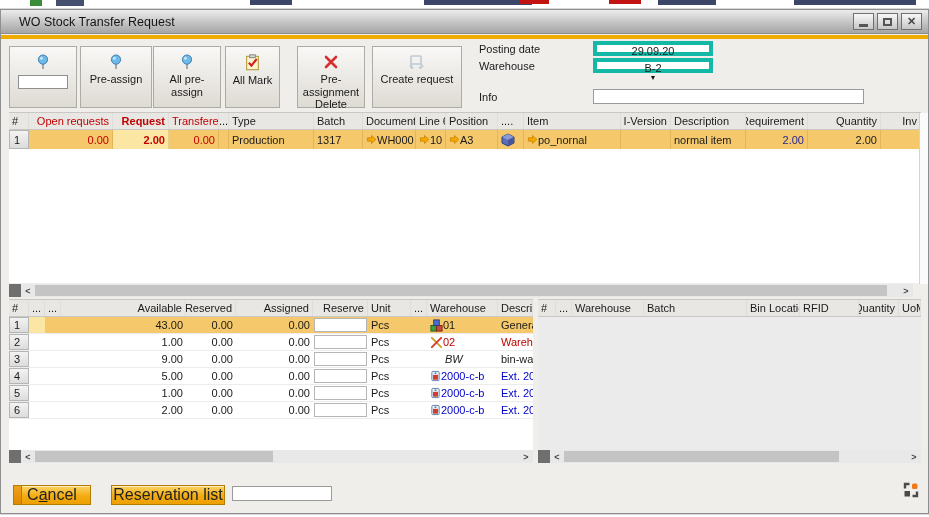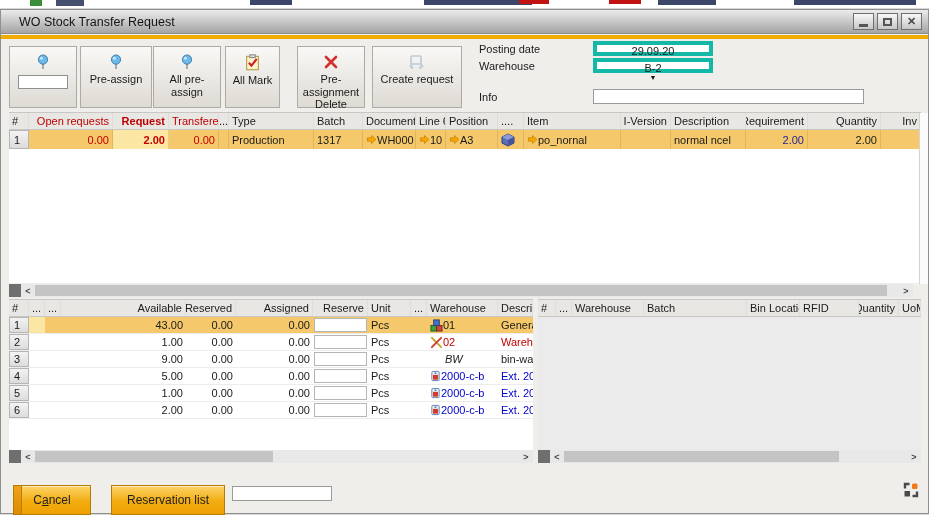--- a/index.html
+++ b/index.html
@@ -66,22 +66,22 @@
 
   .scroll { position:absolute; height:13px; background:#e8e8e8; display:flex; align-items:center; }
   .scroll .darksq { width:12px; height:13px; background:#6f6f6f; flex:0 0 auto; }
   .scroll .sarr { width:14px; text-align:center; font-size:9px; font-weight:bold; color:#444; flex:0 0 auto; }
   .scroll .thumb { height:11px; background:#c4c4c4; flex:0 0 auto; }
   .scroll .track { flex:1; }
 
   .icon { display:inline-flex; align-items:center; justify-content:center; }
   .gap2 { gap:0; }
 
-  .sapbtn { position:absolute; top:475px; height:30px; border:1px solid #b07d00; background:linear-gradient(#fcd469,#f3ac11 55%,#eea000);
-    display:flex; align-items:center; justify-content:center; font-size:12px; color:#222; box-shadow:inset 0 1px 0 rgba(255,255,255,0.55); }
+  .sapbtn { position:absolute; top:475px; height:20px; border:1px solid #b07d00; background:linear-gradient(#fcd469,#f3ac11 55%,#eea000);
+    display:flex; align-items:center; justify-content:center; font-size:16px; color:#222; box-shadow:inset 0 1px 0 rgba(255,255,255,0.55); }
   .sapbtn u { text-decoration:underline; }
   .leftcap { position:absolute; left:0; top:0; bottom:0; width:8px; background:linear-gradient(#f0a11c,#de8a00); border-right:1px solid #c07c00; }
 
   .vstrip { position:absolute; background:#fbfbfb; border-left:1px solid #d5d3d0; }
 </style>
 </head>
 <body>
 
 <div>
   <div class="frag" style="left:30px;width:12px;height:6px;background:#3a8e3a;"></div>
@@ -247,21 +247,21 @@
       </div>
       <div class="cell hl gap2">
         <span class="icon">
             <svg width="11" height="11" viewBox="0 0 12 12">
               <path d="M1.5 4.2 h4.5 V1.6 L10.8 6 L6 10.4 V7.8 H1.5 z" fill="#f5a800" stroke="#c77f00" stroke-width="0.8"></path>
             </svg>
           </span>
         <span>po_nornal</span>
       </div>
       <div class="cell hl"></div>
-      <div class="cell hl">normal ncel</div>
+      <div class="cell hl">normal item</div>
       <div class="cell r navy hl">2.00</div>
       <div class="cell r hl">2.00</div>
       <div class="cell hl"></div>
     </div>
     <div style="height:134px;background:#fff;"></div>
   </div>
   <div class="vstrip" style="left:918px;top:103px;width:9px;height:171px;"></div>
 
   <div class="scroll" style="left:8px;top:274px;width:904px;">
     <div class="darksq"></div>

